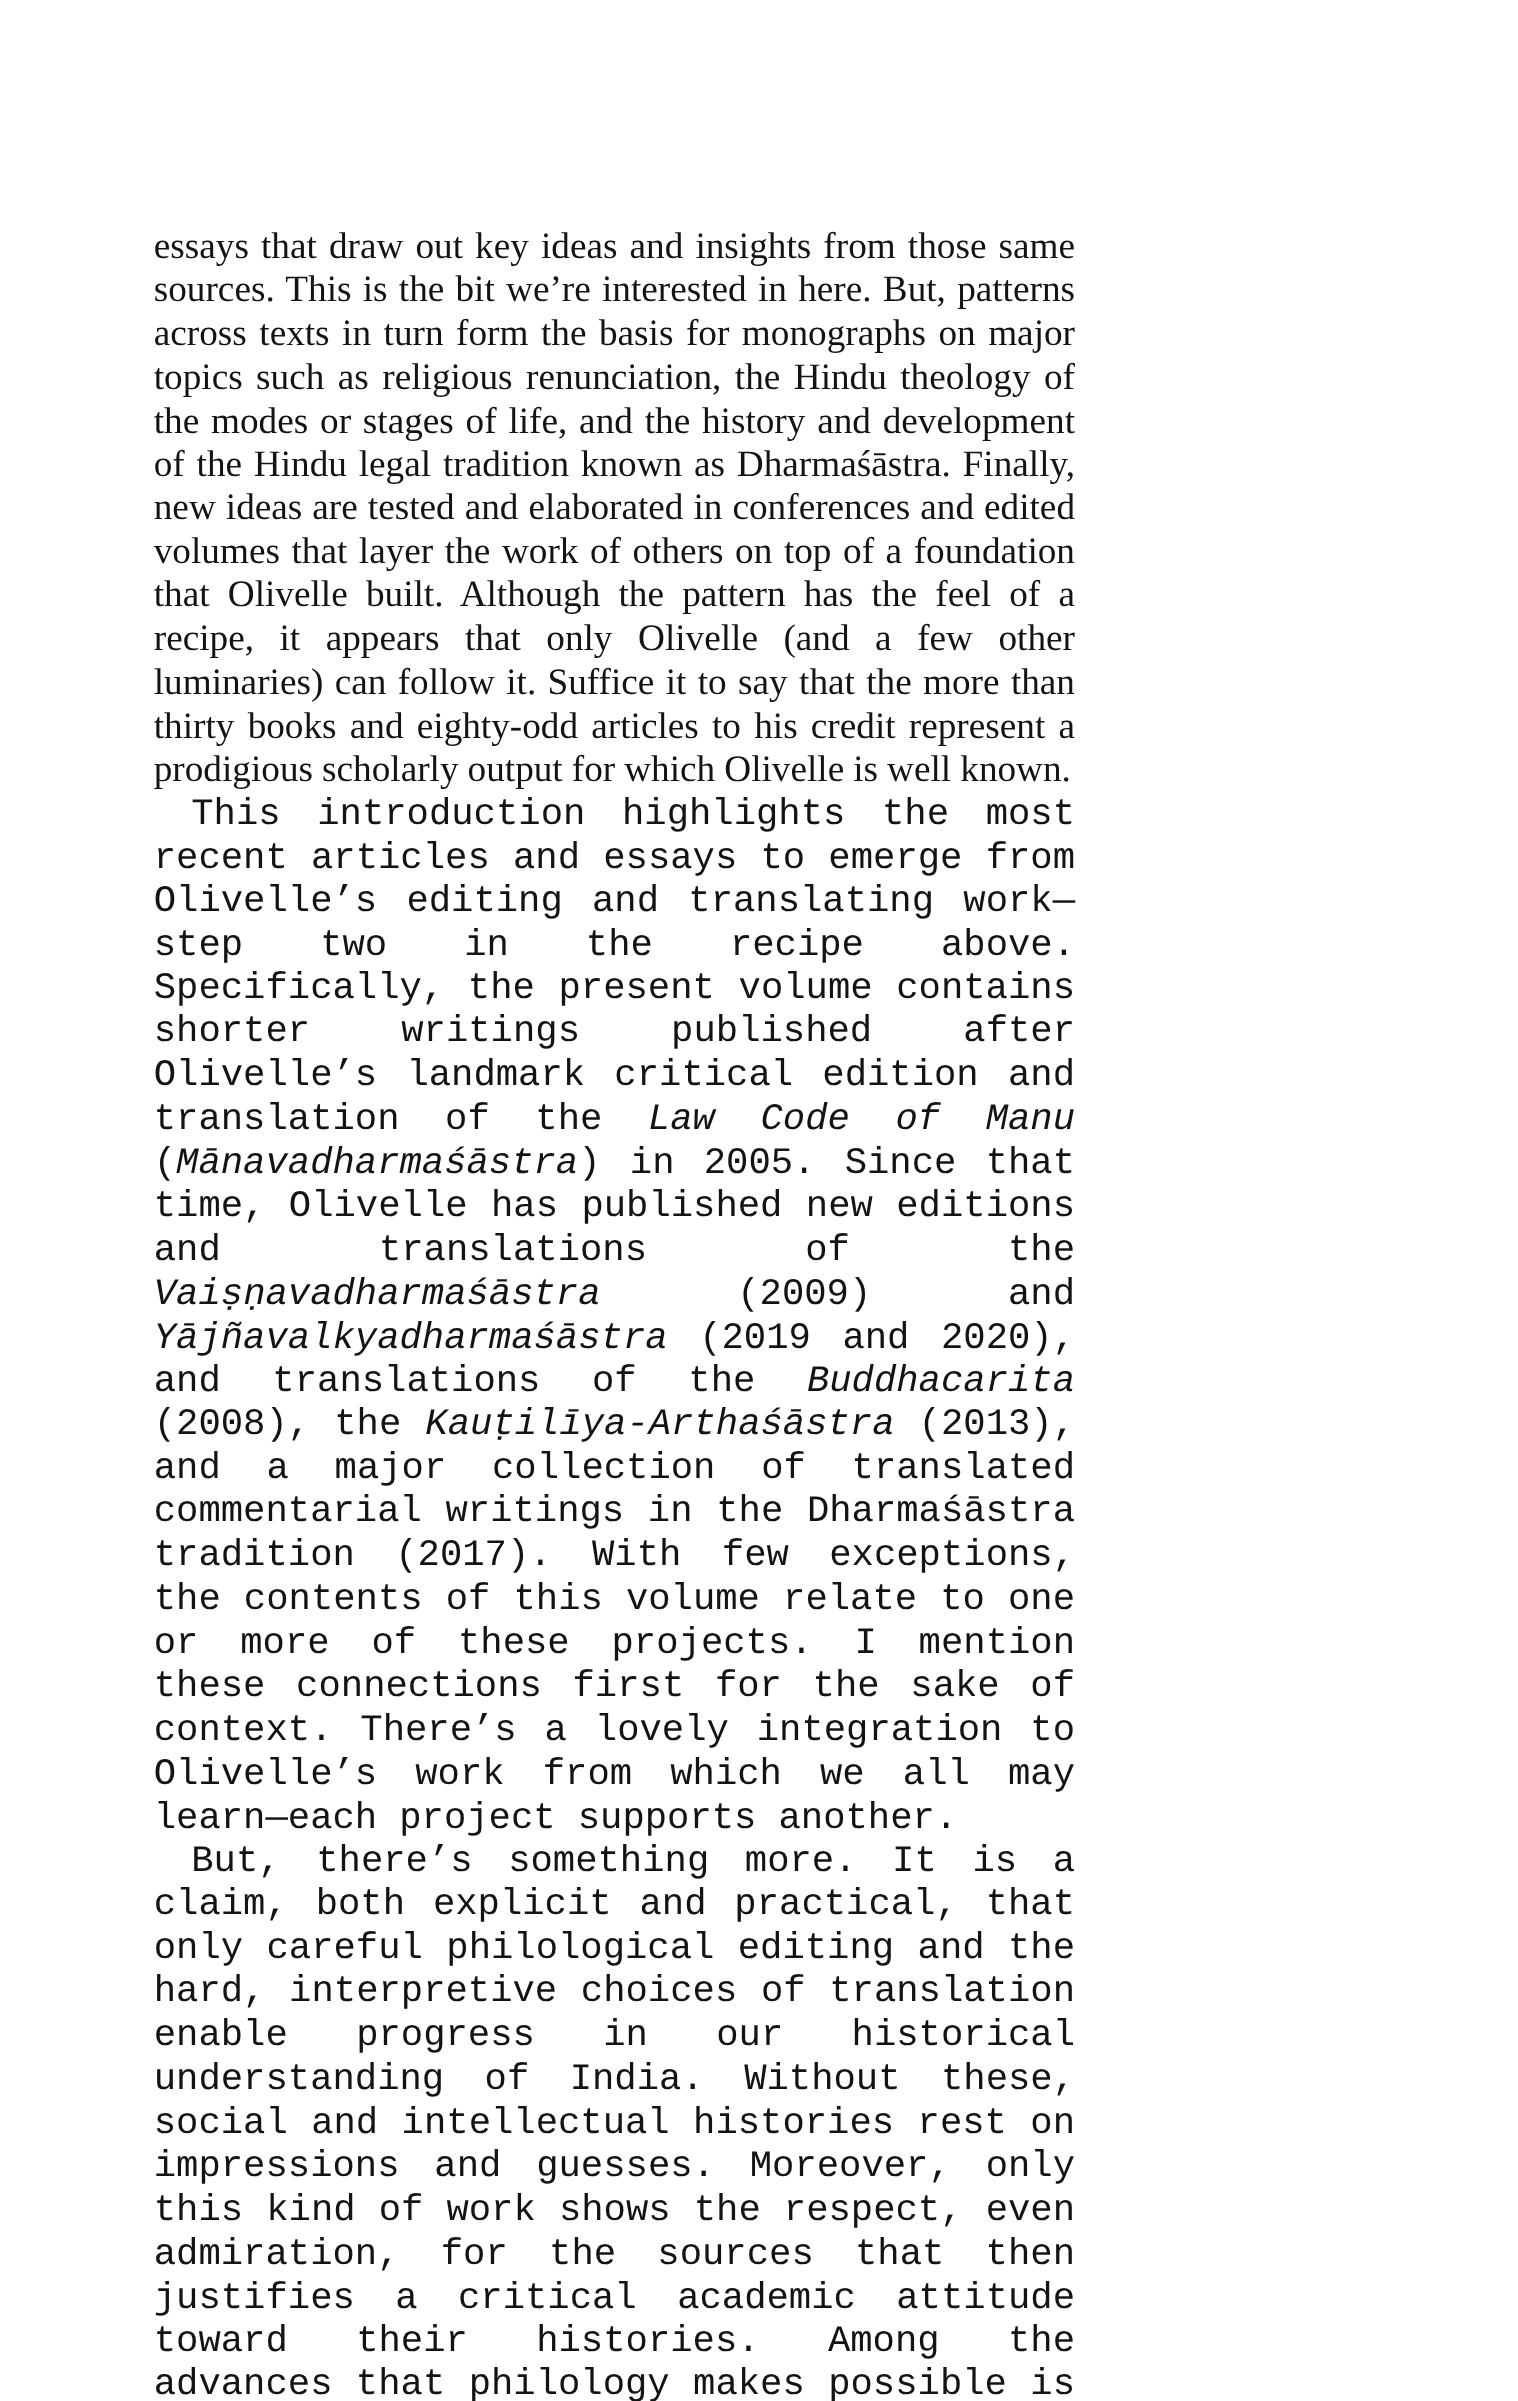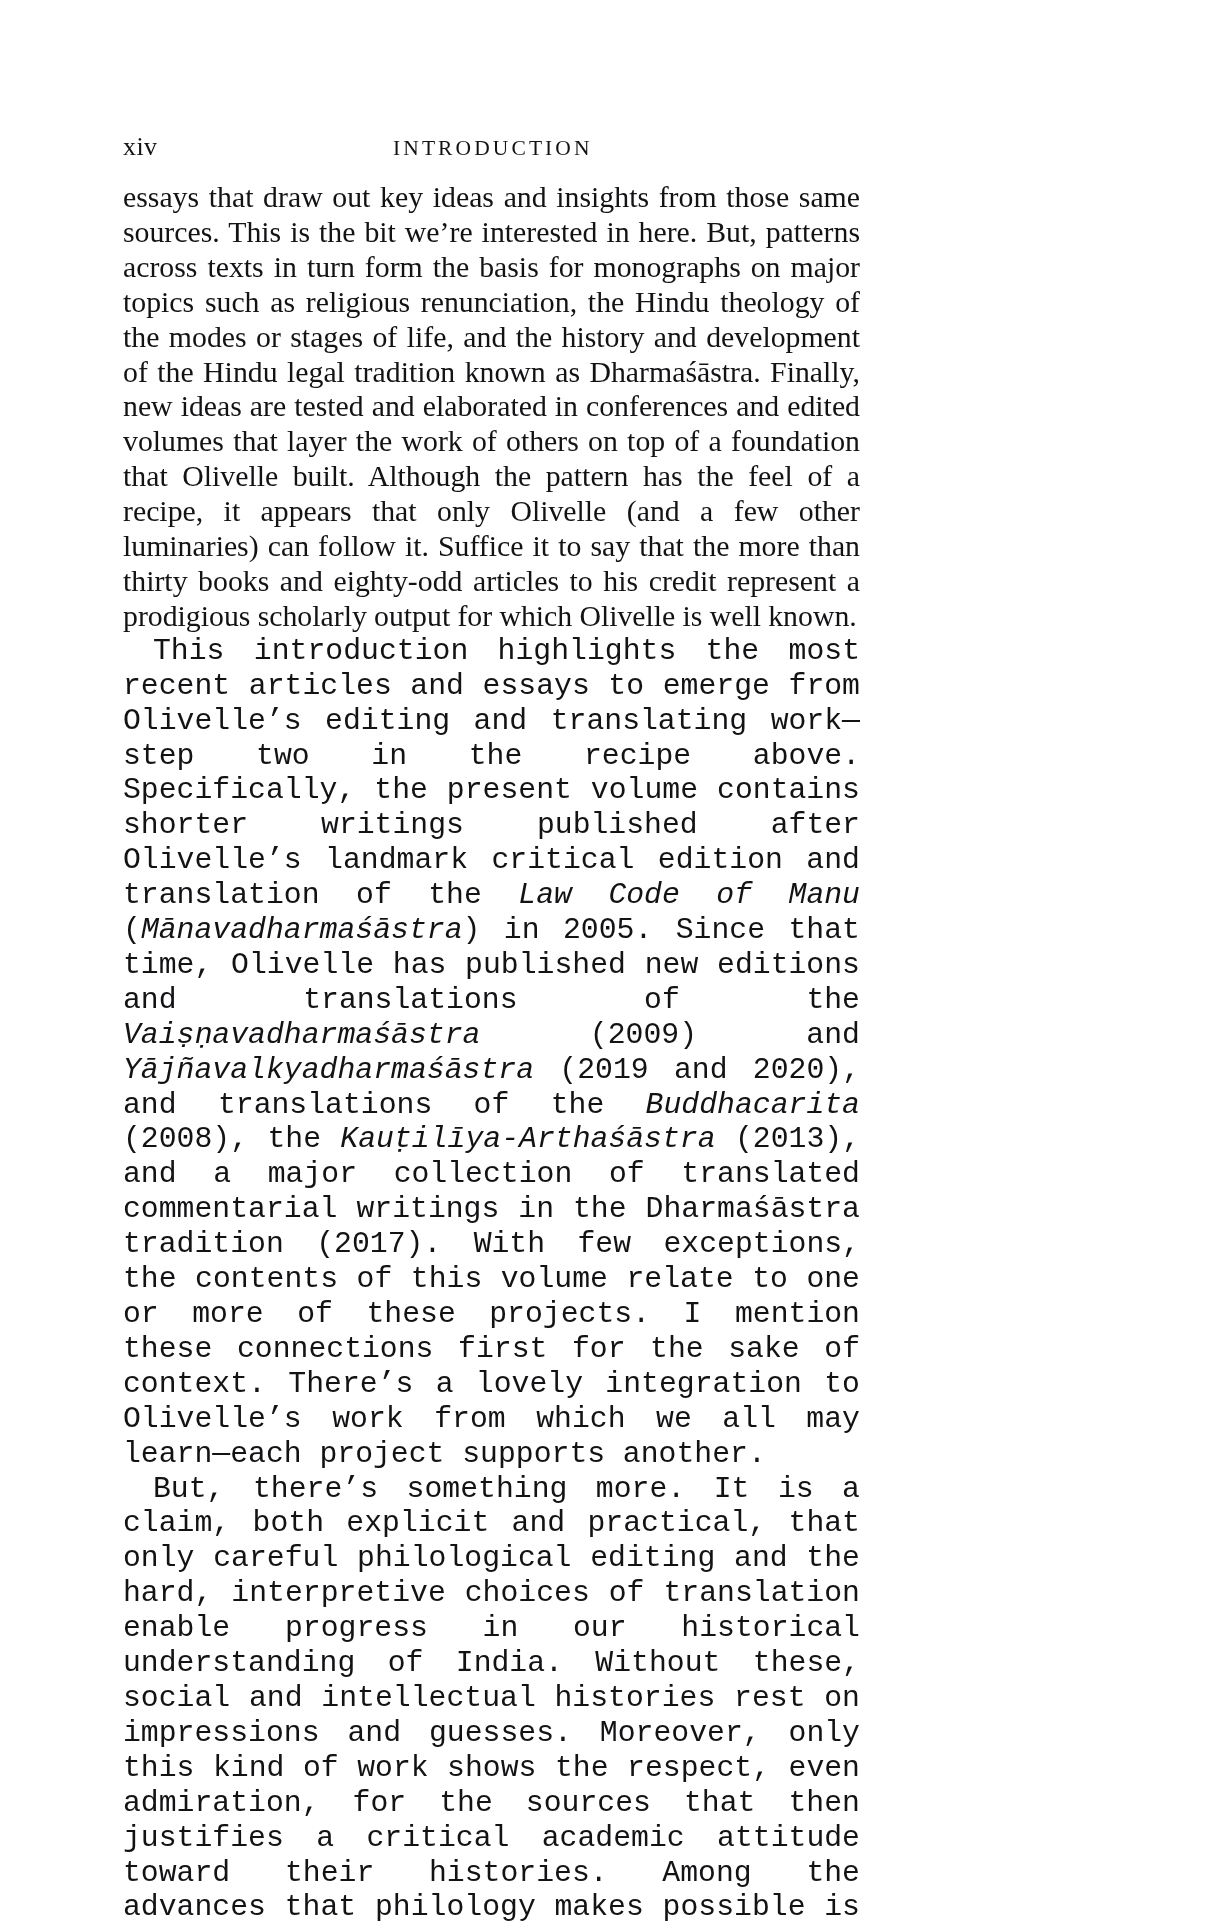--- a/index.html
+++ b/index.html
@@ -81,24 +81,20 @@
 
   i, .ital {
     font-style: italic;
   }
 </style>
 </head>
 <body>
 
 <div class="page">
 
-  <div class="running-head">
-    <span class="folio">xiv</span>
-    <span class="head-title">INTRODUCTION</span>
-  </div>
 
   <div class="textblock">
 
     <p class="para" id="para-1" style="font-size: 29.79px; line-height: 34.9px;">essays that draw out key ideas and insights from those same sources. This is the bit we’re interested in here. But, patterns across texts in turn form the basis for monographs on major topics such as religious renunciation, the Hindu theology of the modes or stages of life, and the history and development of the Hindu legal tradition known as Dharmaśāstra. Finally, new ideas are tested and elaborated in conferences and edited volumes that layer the work of others on top of a foundation that Olivelle built. Although the pattern has the feel of a recipe, it appears that only Olivelle (and a few other luminaries) can follow it. Suffice it to say that the more than thirty books and eighty-odd articles to his credit represent a prodigious scholarly output for which Olivelle is well known.</p>
 
     <p class="para indent" id="para-2" style="font-size: 29.79px; line-height: 34.9px;">This introduction highlights the most recent articles and essays to emerge from Olivelle’s editing and translating work—step two in the recipe above. Specifically, the present volume contains shorter writings published after Olivelle’s landmark critical edition and translation of the <i class="ital">Law Code of Manu</i> (<i class="ital">Mānavadharmaśāstra</i>) in 2005. Since that time, Olivelle has published new editions and translations of the <i class="ital">Vaiṣṇavadharmaśāstra</i> (2009) and <i class="ital">Yājñavalkyadharmaśāstra</i> (2019 and 2020), and translations of the <i class="ital">Buddhacarita</i> (2008), the <i class="ital">Kauṭilīya-Arthaśāstra</i> (2013), and a major collection of translated commentarial writings in the Dharmaśāstra tradition (2017). With few exceptions, the contents of this volume relate to one or more of these projects. I mention these connections first for the sake of context. There’s a lovely integration to Olivelle’s work from which we all may learn—each project supports another.</p>
 
     <p class="para indent" id="para-3" style="font-size: 29.79px; line-height: 34.9px;">But, there’s something more. It is a claim, both explicit and practical, that only careful philological editing and the hard, interpretive choices of translation enable progress in our historical understanding of India. Without these, social and intellectual histories rest on impressions and guesses. Moreover, only this kind of work shows the respect, even admiration, for the sources that then justifies a critical academic attitude toward their histories. Among the advances that philology makes possible is an improved sense of chronology in ancient India. Although uncertain chronologies still pose challenges for this period, readers are invited to note how often Olivelle makes arguments based on historical simultaneity or sequence. His feel for the texts and his</p>
 
   </div>

